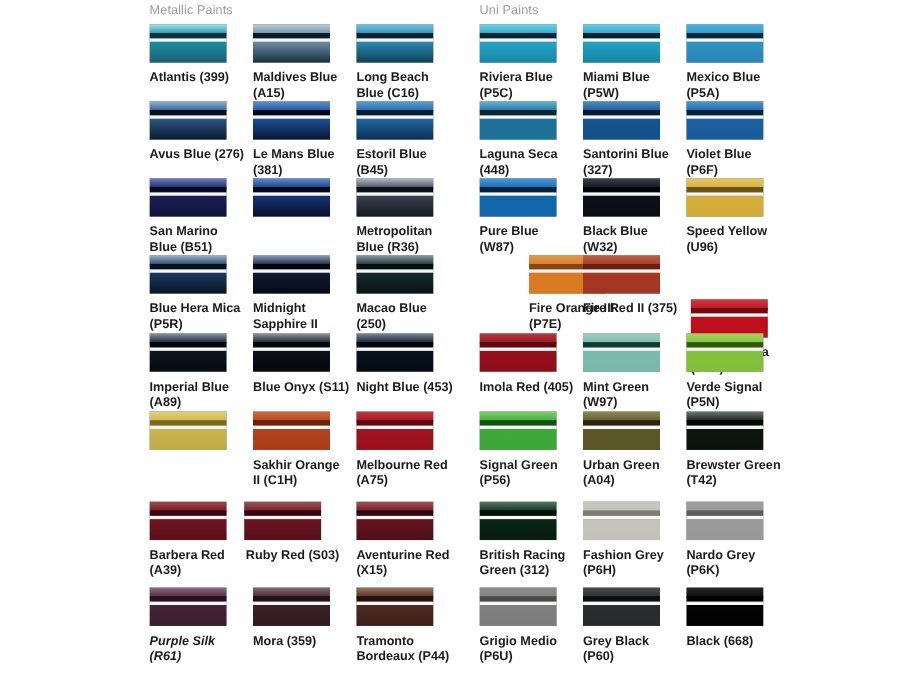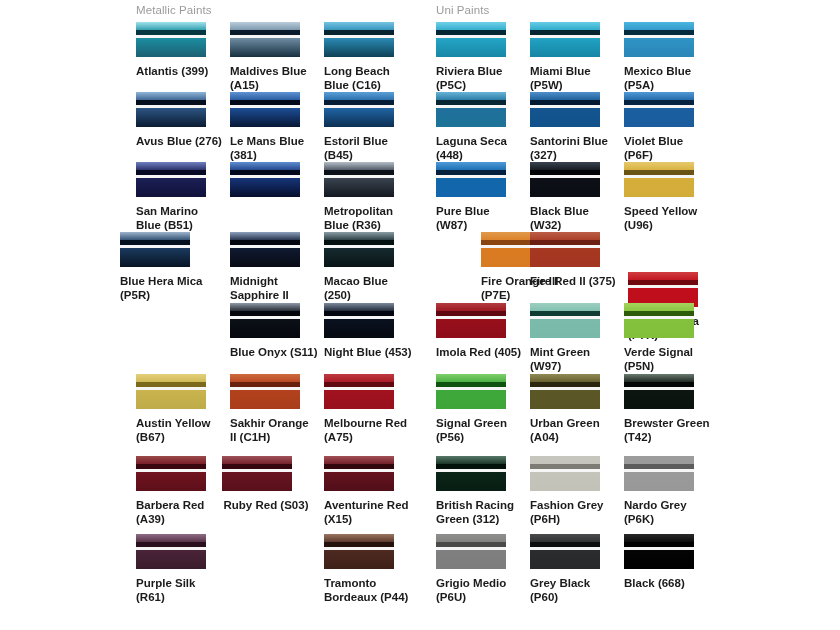--- a/index.html
+++ b/index.html
@@ -247,21 +247,21 @@
           <div class="swatch" style="width: 70px; height: 35px;">
             <div class="band-top" style="background: linear-gradient(rgb(231, 201, 106) 0%, rgb(213, 174, 58) 100%);"></div>
             <div class="band-dark" style="background: rgb(106, 84, 21);"></div>
             <div class="band-hi"></div>
             <div class="band-body" style="background: linear-gradient(rgb(213, 174, 58) 0%, rgb(211, 173, 57) 100%);"></div>
           </div>
           <div class="label">Speed Yellow (U96)</div>
         </div>
       </div>
       <div class="row" style="top: 210px; position: absolute;">
-        <div class="cell" style="left: 120px;">
+        <div class="cell" style="left: 136px;">
           <div class="swatch" style="width: 70px; height: 35px;">
             <div class="band-top" style="background: linear-gradient(rgb(158, 180, 204) 0%, rgb(26, 58, 94) 100%);"></div>
             <div class="band-dark" style="background: rgb(5, 16, 30);"></div>
             <div class="band-hi"></div>
             <div class="band-body" style="background: linear-gradient(rgb(26, 58, 94) 0%, rgb(8, 20, 37) 100%);"></div>
           </div>
           <div class="label">Blue Hera Mica (P5R)</div>
         </div>
         <div class="cell" style="left: 230px;">
           <div class="swatch" style="width: 70px; height: 35px;">
@@ -303,20 +303,29 @@
           <div class="swatch" style="width: 70px; height: 35px;">
             <div class="band-top" style="background: linear-gradient(rgb(207, 61, 64) 0%, rgb(192, 14, 28) 100%);"></div>
             <div class="band-dark" style="background: rgb(112, 8, 16);"></div>
             <div class="band-hi"></div>
             <div class="band-body" style="background: linear-gradient(rgb(192, 14, 28) 0%, rgb(190, 13, 27) 100%);"></div>
           </div>
           <div class="label">Rosso Corsa (P7K)</div>
         </div>
       </div>
       <div class="row" style="top: 281px; position: absolute;">
+        <div class="cell" style="left: 136px;">
+          <div class="swatch" style="width: 70px; height: 35px;">
+            <div class="band-top" style="background: linear-gradient(rgb(139, 151, 168) 0%, rgb(13, 20, 31) 100%);"></div>
+            <div class="band-dark" style="background: rgb(4, 6, 12);"></div>
+            <div class="band-hi"></div>
+            <div class="band-body" style="background: linear-gradient(rgb(13, 20, 31) 0%, rgb(6, 10, 17) 100%);"></div>
+          </div>
+          <div class="label">Imperial Blue (A89)</div>
+        </div>
         <div class="cell" style="left: 230px;">
           <div class="swatch" style="width: 70px; height: 35px;">
             <div class="band-top" style="background: linear-gradient(rgb(142, 152, 166) 0%, rgb(12, 17, 24) 100%);"></div>
             <div class="band-dark" style="background: rgb(3, 5, 10);"></div>
             <div class="band-hi"></div>
             <div class="band-body" style="background: linear-gradient(rgb(12, 17, 24) 0%, rgb(5, 8, 13) 100%);"></div>
           </div>
           <div class="label">Blue Onyx (S11)</div>
         </div>
         <div class="cell" style="left: 324px;">
@@ -357,21 +366,20 @@
         </div>
       </div>
       <div class="row" style="top: 352px; position: absolute;">
         <div class="cell" style="left: 136px;">
           <div class="swatch" style="width: 70px; height: 35px;">
             <div class="band-top" style="background: linear-gradient(rgb(230, 208, 122) 0%, rgb(201, 180, 78) 100%);"></div>
             <div class="band-dark" style="background: rgb(123, 106, 28);"></div>
             <div class="band-hi"></div>
             <div class="band-body" style="background: linear-gradient(rgb(201, 180, 78) 0%, rgb(191, 171, 73) 100%);"></div>
           </div>
-          <div class="label">Austin Yellow (B67)</div>
         </div>
         <div class="cell" style="left: 230px;">
           <div class="swatch" style="width: 70px; height: 35px;">
             <div class="band-top" style="background: linear-gradient(rgb(207, 106, 62) 0%, rgb(179, 66, 29) 100%);"></div>
             <div class="band-dark" style="background: rgb(105, 32, 12);"></div>
             <div class="band-hi"></div>
             <div class="band-body" style="background: linear-gradient(rgb(179, 66, 29) 0%, rgb(169, 61, 27) 100%);"></div>
           </div>
           <div class="label">Sakhir Orange II (C1H)</div>
         </div>
@@ -462,28 +470,37 @@
           <div class="swatch" style="width: 70px; height: 35px;">
             <div class="band-top" style="background: linear-gradient(rgb(157, 157, 157) 0%, rgb(154, 154, 154) 100%);"></div>
             <div class="band-dark" style="background: rgb(92, 92, 92);"></div>
             <div class="band-hi"></div>
             <div class="band-body" style="background: linear-gradient(rgb(154, 154, 154) 0%, rgb(152, 152, 152) 100%);"></div>
           </div>
           <div class="label">Nardo Grey (P6K)</div>
         </div>
       </div>
       <div class="row" style="top: 512px; position: absolute;">
-        <div class="cell" style="left: 136px;">
+        <div class="cell" style="left: 136px; font-style: italic;">
           <div class="swatch" style="width: 70px; height: 35px;">
             <div class="band-top" style="background: linear-gradient(rgb(142, 109, 134) 0%, rgb(74, 36, 56) 100%);"></div>
             <div class="band-dark" style="background: rgb(42, 16, 31);"></div>
             <div class="band-hi"></div>
             <div class="band-body" style="background: linear-gradient(rgb(74, 36, 56) 0%, rgb(58, 27, 44) 100%);"></div>
           </div>
           <div class="label">Purple Silk (R61)</div>
+        </div>
+        <div class="cell" style="left: 230px;">
+          <div class="swatch" style="width: 70px; height: 35px;">
+            <div class="band-top" style="background: linear-gradient(rgb(138, 107, 116) 0%, rgb(62, 33, 40) 100%);"></div>
+            <div class="band-dark" style="background: rgb(35, 16, 26);"></div>
+            <div class="band-hi"></div>
+            <div class="band-body" style="background: linear-gradient(rgb(62, 33, 40) 0%, rgb(49, 25, 31) 100%);"></div>
+          </div>
+          <div class="label">Mora (359)</div>
         </div>
         <div class="cell" style="left: 324px;">
           <div class="swatch" style="width: 70px; height: 35px;">
             <div class="band-top" style="background: linear-gradient(rgb(154, 117, 96) 0%, rgb(78, 42, 32) 100%);"></div>
             <div class="band-dark" style="background: rgb(36, 17, 12);"></div>
             <div class="band-hi"></div>
             <div class="band-body" style="background: linear-gradient(rgb(78, 42, 32) 0%, rgb(62, 32, 24) 100%);"></div>
           </div>
           <div class="label">Tramonto Bordeaux (P44)</div>
         </div>

